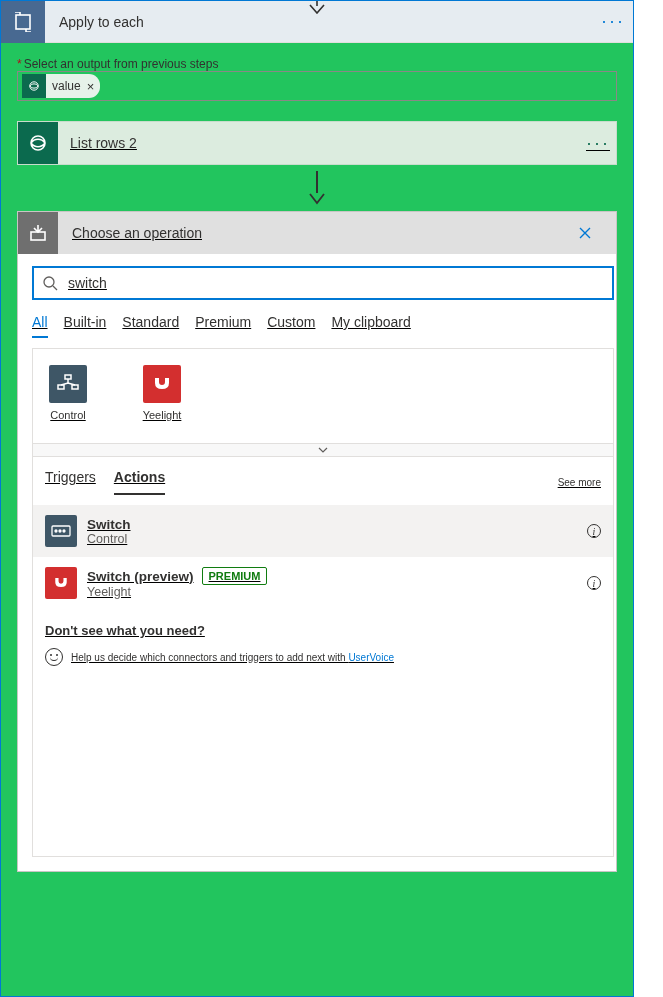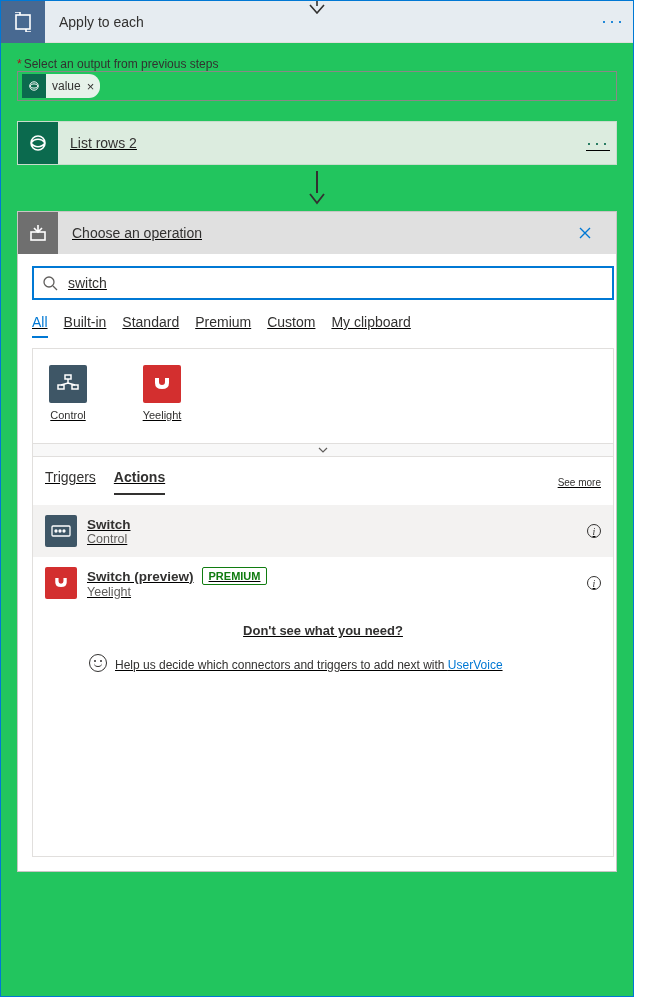--- a/index.html
+++ b/index.html
@@ -284,22 +284,22 @@
     display: flex; align-items: center; justify-content: center;
     color: #323130;
     font-family: serif;
     font-style: italic;
     flex-shrink: 0;
   }
 
   .need-block {
     padding: 14px 12px 12px 12px;
   }
-  .need-title { font-size: 13px; font-weight: 600; margin-bottom: 16px; color: var(--text); text-align: center; }
-  .need-row { display: flex; align-items: flex-end; gap: 8px; font-size: 12px; color: var(--text); margin-left: 44px; }
+  .need-title { font-size: 13px; font-weight: 600; margin-bottom: 10px; color: var(--text); }
+  .need-row { display: flex; align-items: center; gap: 8px; font-size: 10px; color: var(--text); }
   .smiley {
     width: 18px; height: 18px; border: 1.4px solid #323130; border-radius: 50%;
     position: relative; flex-shrink: 0;
   }
   .smiley::before {
     content: "";
     position: absolute;
     top: 5px; left: 4px;
     width: 2px; height: 2px; background: #323130; border-radius: 50%;
     box-shadow: 6px 0 0 #323130;

